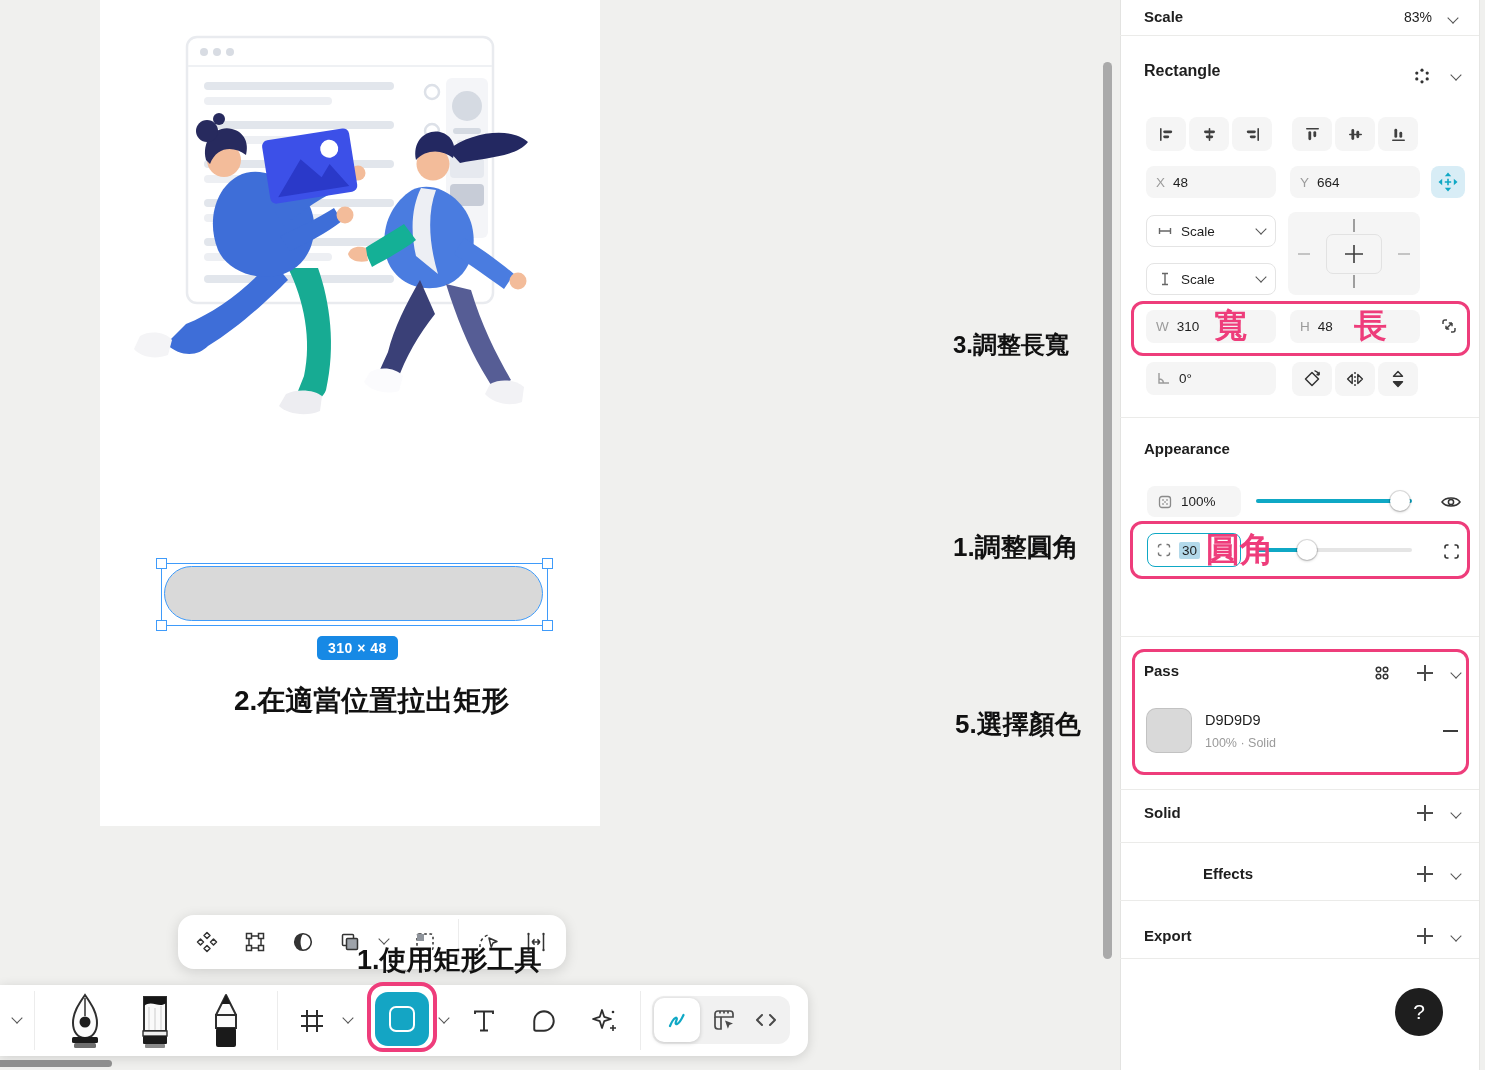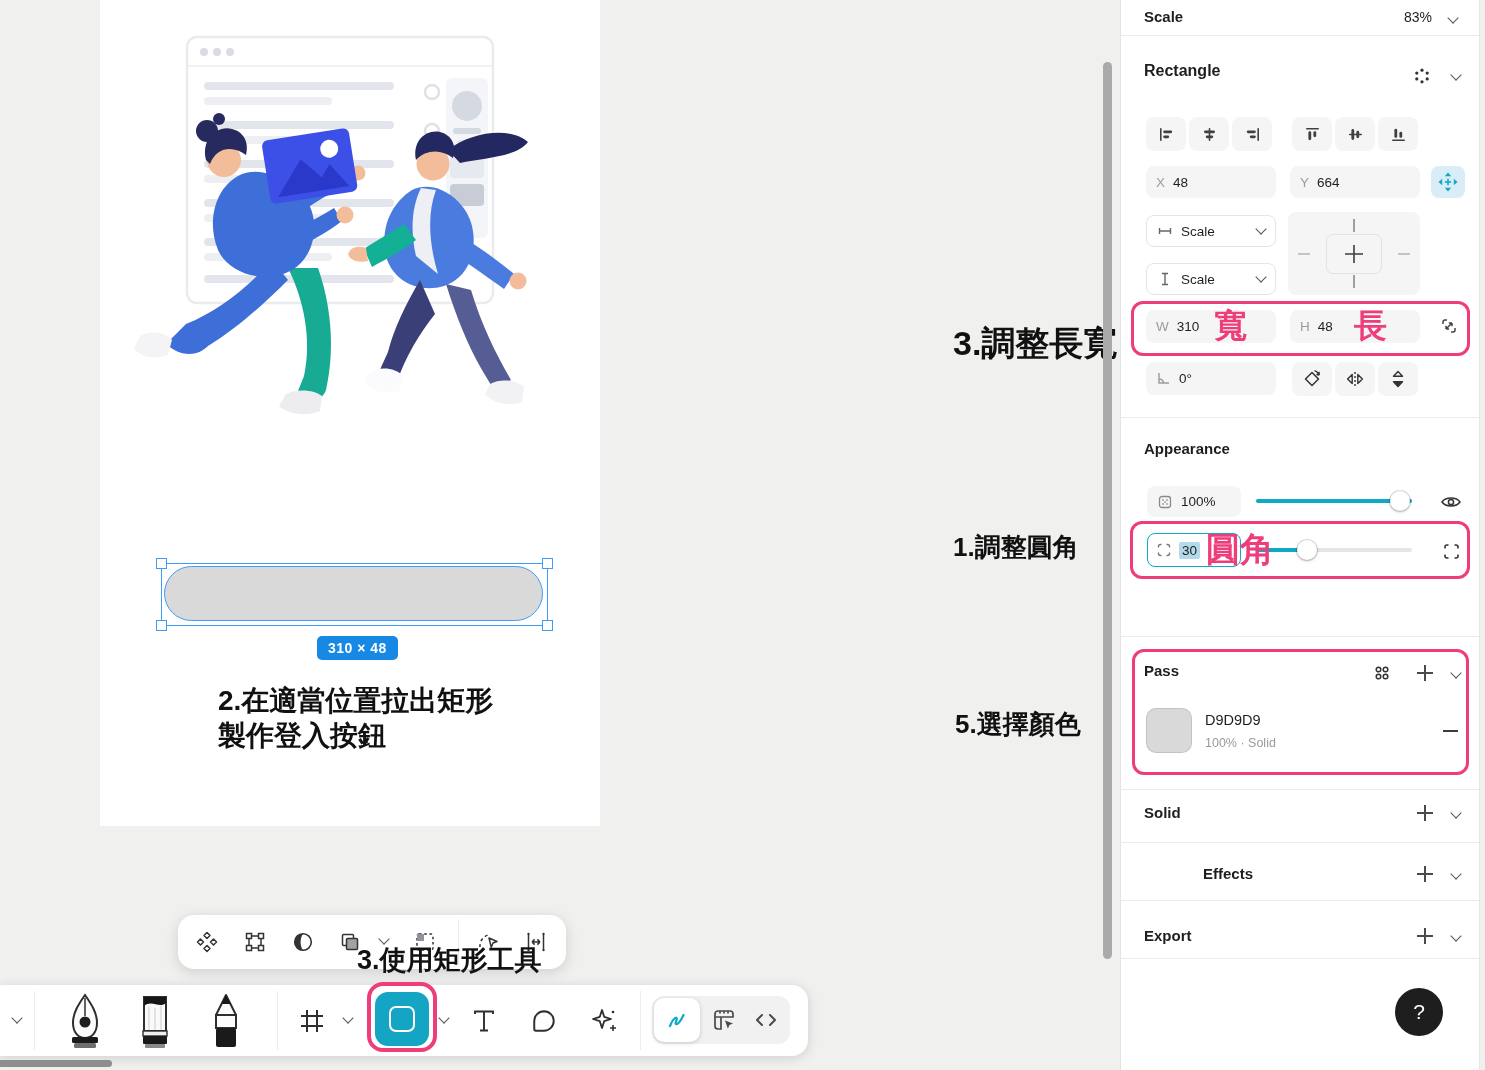--- a/index.html
+++ b/index.html
@@ -118,36 +118,35 @@
       <path d="M284 196 C268 206 254 214 244 221 L252 239 C266 231 282 223 296 212 Z" fill="#14b096"></path>
       <path d="M246 220 C239 217 230 219 228 226 C230 233 239 235 248 233 Z" fill="#f3bc9a"></path>
       <path d="M344 210 C364 222 382 236 394 246 L384 261 C370 251 352 238 334 226 Z" fill="#4a7ce0"></path>
       <circle cx="398" cy="253" r="8.5" fill="#f3bc9a"></circle>
       <path d="M300 252 C286 276 274 300 268 324 L258 346 L277 354 C285 330 299 306 315 286 Z" fill="#3a4077"></path>
       <path d="M326 256 C336 288 348 318 362 342 L374 362 L391 352 C377 328 361 296 351 262 Z" fill="#565d95"></path>
       <path d="M250 344 C261 338 276 340 283 348 L279 363 C266 367 251 363 244 354 Z" fill="#fbfbfd"></path>
       <path d="M370 356 C381 350 396 352 404 359 L402 374 C389 379 373 375 365 366 Z" fill="#f2f2f5"></path>
     </svg>
 
-    <div class="cjk" style="position:absolute;left:118px;top:683px;font-size:28px">
+    <div class="cjk" style="position:absolute;left:134px;top:683px;font-size:28px">
       <div>2.在適當位置拉出矩形</div>
-      <div>製作登入按鈕</div>
     </div>
   </div>
 
   <div class="sel-box">
     <div class="sel-pill" style="background:#D9D9D9"></div>
     <div class="hndl" style="left:-6px;top:-6px"></div>
     <div class="hndl" style="right:-6px;top:-6px"></div>
     <div class="hndl" style="left:-6px;bottom:-6px"></div>
     <div class="hndl" style="right:-6px;bottom:-6px"></div>
   </div>
   <div class="size-badge">310 × 48</div>
 
-  <div class="cjk" style="position:absolute;left:953px;top:322px;font-size:34px">3.調整長寬</div>
+  <div class="cjk" style="position:absolute;left:953px;top:330px;font-size:24px">3.調整長寬</div>
   <div class="cjk" style="position:absolute;left:953px;top:531px;font-size:26px">1.調整圓角</div>
   <div class="cjk" style="position:absolute;left:955px;top:708px;font-size:26px">5.選擇顏色</div>
 
   <div class="float-bar">
     <div class="tool" style="left:17px;top:15px;width:24px;height:24px">
       <svg width="24" height="24" fill="none" stroke="#333" stroke-width="1.5" stroke-linejoin="round">
           <path d="M12 2.5 l3 3 -3 3 -3 -3 Z M18.5 9 l3 3 -3 3 -3 -3 Z M12 15.5 l3 3 -3 3 -3 -3 Z M5.5 9 l3 3 -3 3 -3 -3 Z"></path>
         </svg>
     </div>
     <div class="tool" style="left:65px;top:15px;width:24px;height:24px">
@@ -192,21 +191,21 @@
           <path d="M4.5 5 v14 M19.5 5 v14"></path>
           <path d="M8 12 h8 M8 12 l2.6-2.6 M8 12 l2.6 2.6 M16 12 l-2.6-2.6 M16 12 l-2.6 2.6"></path>
           <circle cx="4.5" cy="4" r="1.2" fill="#333" stroke="none"></circle>
           <circle cx="19.5" cy="4" r="1.2" fill="#333" stroke="none"></circle>
           <circle cx="4.5" cy="20" r="1.2" fill="#333" stroke="none"></circle>
           <circle cx="19.5" cy="20" r="1.2" fill="#333" stroke="none"></circle>
         </svg>
     </div>
   </div>
 
-  <div class="cjk" style="position:absolute;left:357px;top:944px;font-size:27px;z-index:8">3.使用矩形工具</div>
+  <div class="cjk" style="position:absolute;left:357px;top:944px;font-size:27px;z-index:8">1.使用矩形工具</div>
 
   <div class="bottom-bar">
     <div class="tool" style="left:6px;top:28px;width:22px;height:14px">
         <span class="chev"></span>
       </div>
     <div class="vdiv" style="left:34px"></div>
 
     <div class="tool" style="left:63px;top:7px;width:44px;height:58px">
       <svg width="40" height="56" viewBox="0 0 40 56">
           <path d="M20 2 C13 12 8 20 8 30 C8 39 13 45 20 45 C27 45 32 39 32 30 C32 20 27 12 20 2 Z" fill="#fcfcfc" stroke="#2e2e2e" stroke-width="2"></path>

